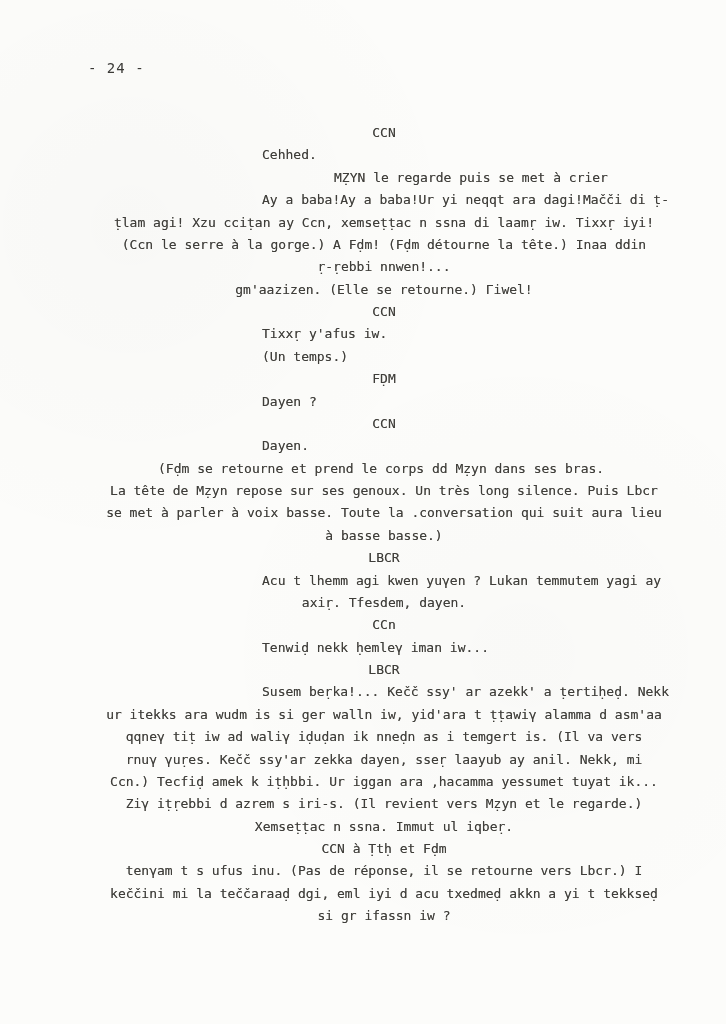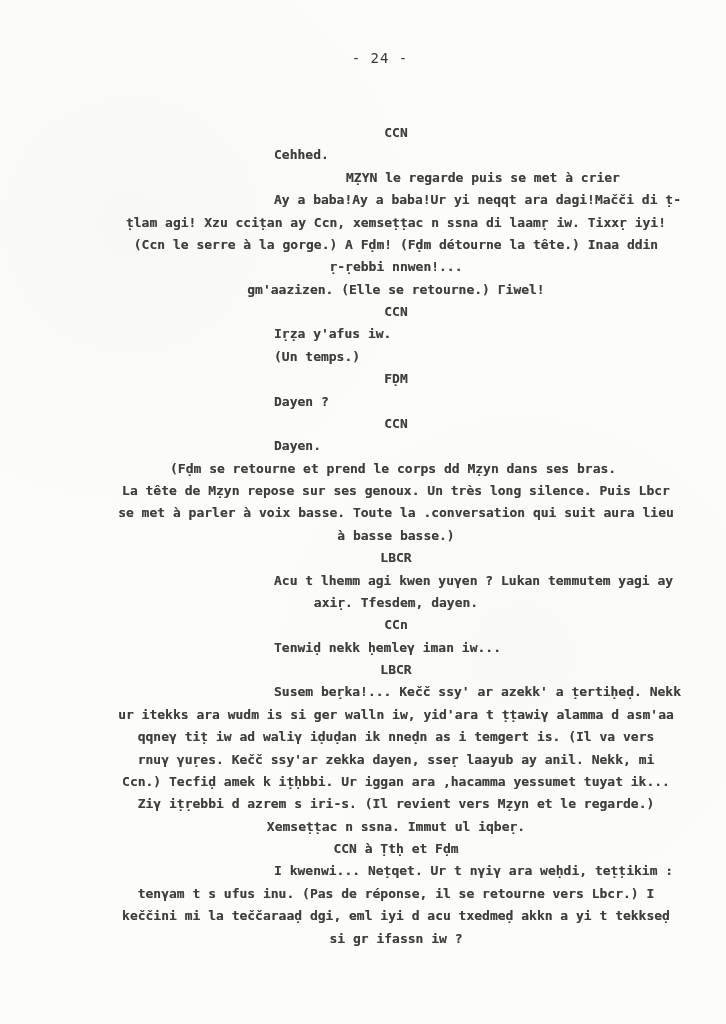--- a/index.html
+++ b/index.html
@@ -15,36 +15,35 @@
     background:
       radial-gradient(circle at 18% 22%, rgba(0,0,0,0.015), transparent 35%),
       radial-gradient(circle at 72% 64%, rgba(0,0,0,0.012), transparent 40%),
       #fcfcfa;
     overflow: hidden;
     font-family: "DejaVu Sans Mono", "Liberation Mono", monospace;
     color: #3f3e3a;
   }
   .page-number {
     position: absolute;
-    top: 47px;
+    top: 57px;
     left: 88px;
     width: 584px;
     height: 22px;
     line-height: 22px;
-    text-align: center;
+    text-align: left;
     font-size: 14px;
     letter-spacing: 1px;
     color: #3a3936;
   }
   .script-lines {
     position: absolute;
     top: 122px;
-    left: 104px;
+    left: 92px;
     width: 584px;
-    font-weight: bold;
   }
   .tl {
     height: 22.38px;
     line-height: 22.38px;
     font-size: 13px;
     white-space: pre;
     text-shadow: 0 0 0.5px rgba(62,60,55,0.55);
   }
   .tl.center { text-align: center; }
   .tl.left   { padding-left: 0; text-align: center; }
@@ -60,21 +59,21 @@
   <div class="script-lines">
       <div class="tl center">CCN</div>
       <div class="tl dialog">Cehhed.</div>
       <div class="tl stage">MẒYN le regarde puis se met à crier</div>
       <div class="tl dialog">Ay a baba!Ay a baba!Ur yi neqqt ara dagi!Mačči di ṭ-</div>
       <div class="tl left">ṭlam agi! Xzu cciṭan ay Ccn, xemseṭṭac n ssna di laamṛ iw. Tixxṛ iyi!</div>
       <div class="tl left">(Ccn le serre à la gorge.) A Fḍm! (Fḍm détourne la tête.) Inaa ddin</div>
       <div class="tl left">ṛ-ṛebbi nnwen!...</div>
       <div class="tl left">gm'aazizen. (Elle se retourne.) Γiwel!</div>
       <div class="tl center">CCN</div>
-      <div class="tl dialog">Iṛẓa y'afus iw.</div>
+      <div class="tl dialog">Tixxṛ y'afus iw.</div>
       <div class="tl dialog">(Un temps.)</div>
       <div class="tl center">FḌM</div>
       <div class="tl dialog">Dayen ?</div>
       <div class="tl center">CCN</div>
       <div class="tl dialog">Dayen.</div>
       <div class="tl para">(Fḍm se retourne et prend le corps dd Mẓyn dans ses bras.</div>
       <div class="tl left">La tête de Mẓyn repose sur ses genoux. Un très long silence. Puis Lbcr</div>
       <div class="tl left">se met à parler à voix basse. Toute la .conversation qui suit aura lieu</div>
       <div class="tl left">à basse basse.)</div>
       <div class="tl center">LBCR</div>
@@ -84,18 +83,17 @@
       <div class="tl dialog">Tenwiḍ nekk ḥemleγ iman iw...</div>
       <div class="tl center">LBCR</div>
       <div class="tl dialog">Susem beṛka!... Kečč ssy' ar azekk' a ṭertiḥeḍ. Nekk</div>
       <div class="tl left">ur itekks ara wudm is si ger walln iw, yid'ara t ṭṭawiγ alamma d asm'aa</div>
       <div class="tl left">qqneγ tiṭ iw ad waliγ iḍuḍan ik nneḍn as i temgert is. (Il va vers</div>
       <div class="tl left">rnuγ γuṛes. Kečč ssy'ar zekka dayen, sseṛ laayub ay anil. Nekk, mi</div>
       <div class="tl left">Ccn.) Tecfiḍ amek k iṭḥbbi. Ur iggan ara ,hacamma yessumet tuyat ik...</div>
       <div class="tl left">Ziγ iṭṛebbi d azrem s iri-s. (Il revient vers Mẓyn et le regarde.)</div>
       <div class="tl left">Xemseṭṭac n ssna. Immut ul iqbeṛ.</div>
       <div class="tl center">CCN à Ṭtḥ et Fḍm</div>
-      <div class="tl dialog">I kwenwi... Neṭqet. Ur t nγiγ ara weḥdi, teṭṭikim :</div>
       <div class="tl left">tenγam t s ufus inu. (Pas de réponse, il se retourne vers Lbcr.) I</div>
       <div class="tl left">keččini mi la teččaraaḍ dgi, eml iyi d acu txedmeḍ akkn a yi t tekkseḍ</div>
       <div class="tl left">si gr ifassn iw ?</div>
     </div>
 </div>
 
 </body></html>

